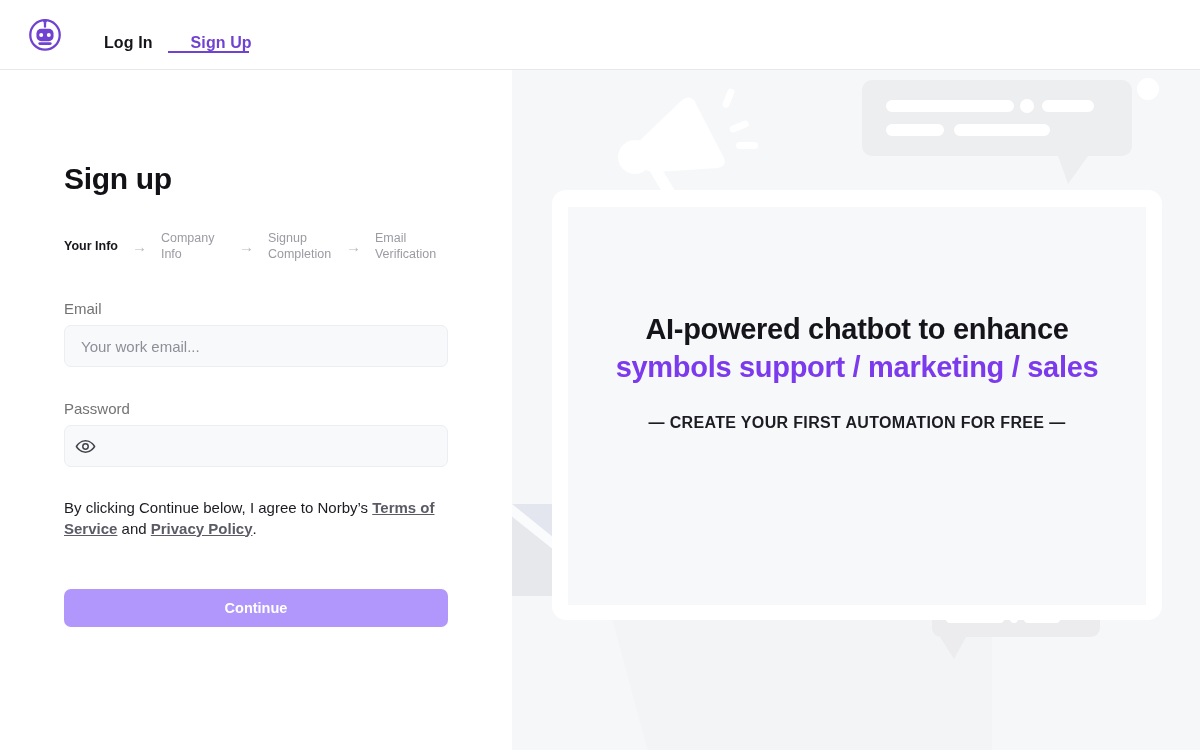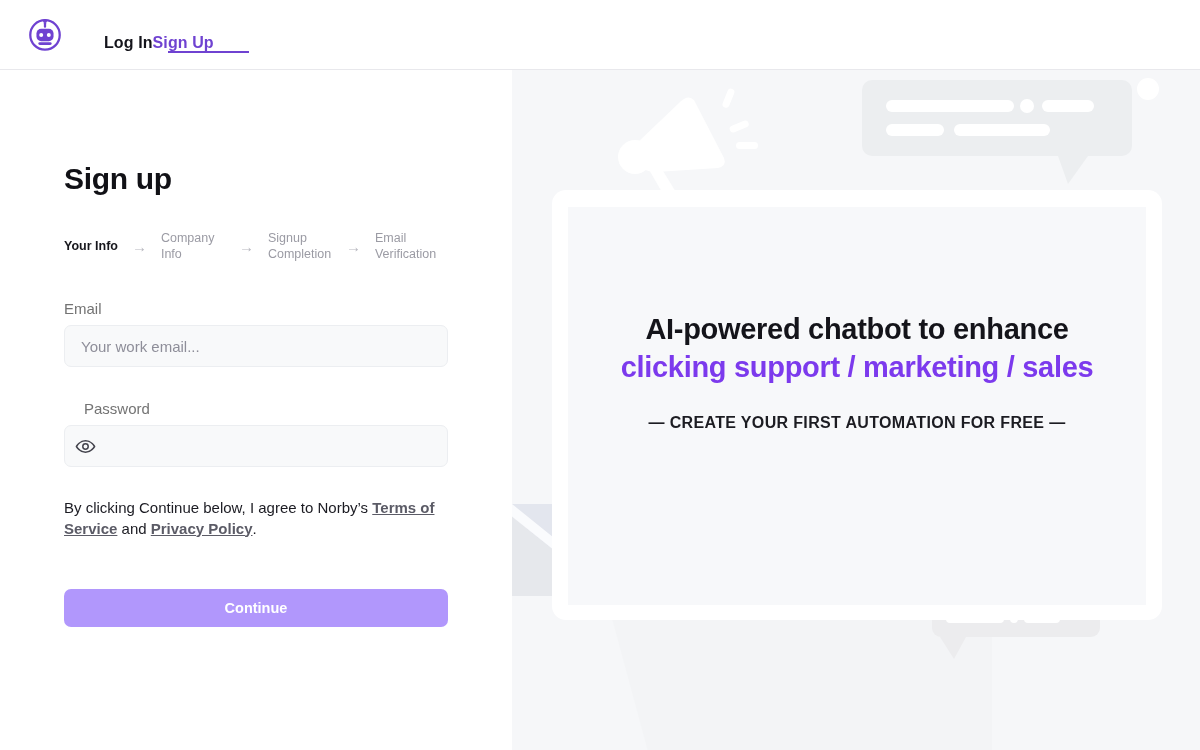--- a/index.html
+++ b/index.html
@@ -17,21 +17,21 @@
     background: #ffffff;
     border-bottom: 1px solid #e8e8ec;
     display: flex; align-items: center;
   }
   .logo {
     position: absolute; left: 26px; top: 15px;
     width: 38px; height: 38px;
   }
   .nav-links {
     position: absolute; left: 104px; top: 0;
-    height: 86px; display: flex; align-items: center;  text-align: center;
+    height: 86px; display: flex; align-items: center; gap: 38px; text-align: center;
   }
   .nav-link {
     font-size: 16px; font-weight: bold;
     color: #14141b; text-decoration: none;
     letter-spacing: .1px; cursor: pointer;
     line-height: 70px;
   }
   .nav-link.active { color: #6f42d1; }
   .nav-underline {
     position: absolute; left: 168px; top: 51px;
@@ -68,21 +68,21 @@
   .step-arrow {
     margin: 0 14px; color: #b8b8c0;
     font-size: 15px; line-height: 16px;
     position: relative; top: 1px;
   }
   .field-label {
     position: absolute; left: 64px;
     font-size: 15px; color: #737373; font-weight: normal;
   }
   .lbl-email { top: 230px; }
-  .lbl-pass { top: 330px; margin-left: 20px; }
+  .lbl-pass { top: 330px; }
   .input-wrap {
     position: absolute; left: 64px;
     width: 384px; height: 42px;
     background: #f8f9fa;
     border: 1px solid #eceef1;
     border-radius: 7px;
     display: flex; align-items: center;
   }
   .inp-email { top: 255px; }
   .inp-pass  { top: 355px; }
@@ -265,16 +265,16 @@
     <path d="M0 20 L65 72 L130 20 L130 106 L0 106 Z" fill="#e6e8ec"></path>
     <path d="M0 20 L65 72 L130 20 L130 14 L0 14 Z" fill="#e3e6ee"></path>
     <path d="M0 20 L65 72 L130 20 L122 14 L65 60 L8 14 Z" fill="#fafbfd"></path>
   </svg>
 
   <div class="hero-card"></div>
   <div class="hero-inner"></div>
 
   <div class="hero-text">
     <div class="hero-line1">AI-powered chatbot to enhance</div>
-    <div class="hero-line2">clicking support / marketing / sales</div>
+    <div class="hero-line2">symbols support / marketing / sales</div>
     <div class="hero-sub">— CREATE YOUR FIRST AUTOMATION FOR FREE —</div>
   </div>
 </div>
 
 </body></html>

